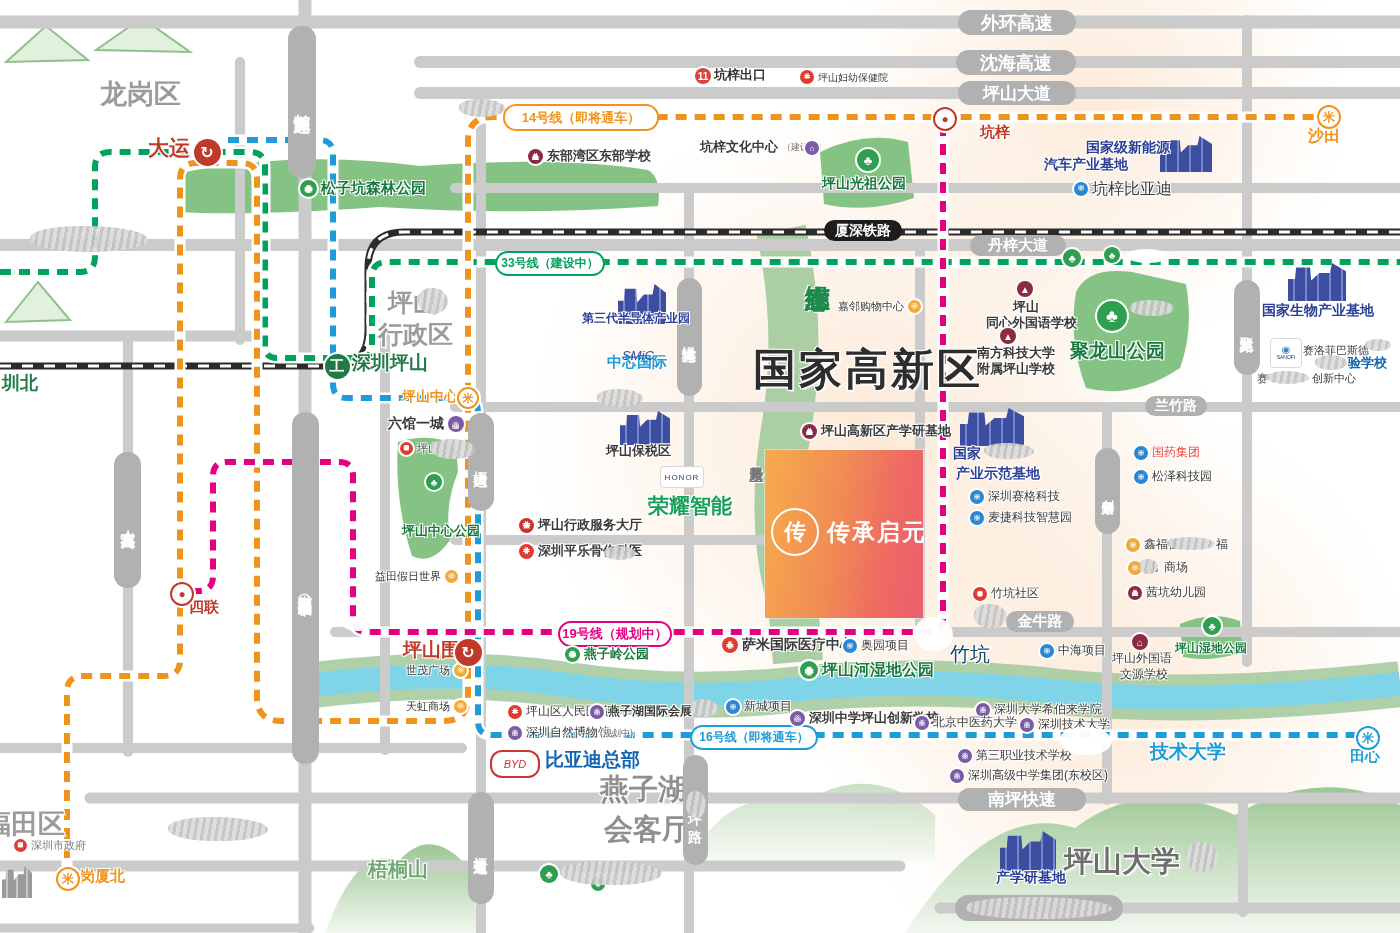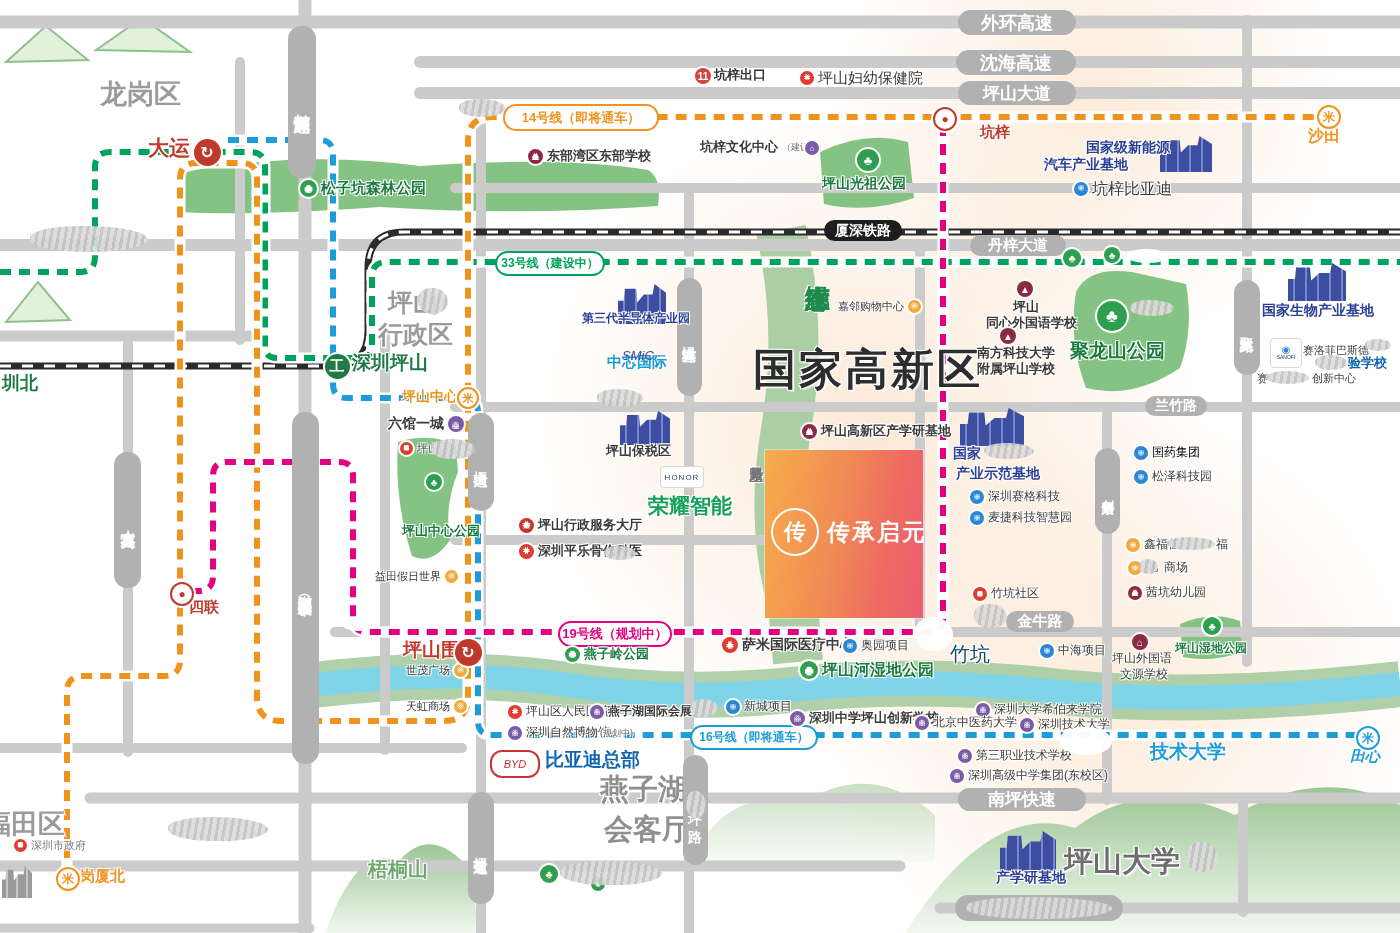--- a/index.html
+++ b/index.html
@@ -198,31 +198,31 @@
       <div class="txt" style="left: 950px; top: 643px;">
         <span style="font-size: 20px; color: #0c4a6e; font-weight: normal;">竹坑</span>
       </div>
       <div class="txt" style="left: 352px; top: 353px;">
         <span style="font-size: 19px; color: rgb(31, 122, 69); font-weight: bold;">深圳坪山</span>
       </div>
       <div class="txt" style="left: 2px; top: 374px;">
         <span style="font-size: 18px; color: rgb(31, 122, 69); font-weight: bold;">圳北</span>
       </div>
       <div class="txt" style="left: 1350px; top: 748px;">
-        <span style="font-size: 15px; color: rgb(30, 156, 215); font-weight: bold; font-style: italic;">田心</span>
+        <span style="font-size: 15px; color: rgb(30, 156, 215); font-weight: bold;">田心</span>
       </div>
       <div class="txt" style="left: 1150px; top: 742px;">
         <span style="font-size: 19px; color: rgb(30, 156, 215); font-weight: bold;">技术大学</span>
       </div>
       <div class="txt" style="left: 714px; top: 68px;">
         <span style="font-size: 13px; color: rgb(51, 51, 51); font-weight: bold;">坑梓出口</span>
       </div>
       <div class="txt" style="left: 800px; top: 70px;">
         <span class="ic" style="height: 14px; width: 14px; font-size: 8px; background: rgb(224, 60, 49); color: rgb(255, 255, 255);">+</span>
-        <span style="font-size: 15px; color: rgb(58, 58, 58);">坪山妇幼保健院</span>
+        <span style="font-size: 10px; color: rgb(58, 58, 58);">坪山妇幼保健院</span>
       </div>
       <div class="txt" style="left: 528px; top: 149px;">
         <span class="ic" style="height: 15px; width: 15px; font-size: 9px; background: rgb(140, 42, 67); color: rgb(255, 255, 255);">▲</span>
         <span style="font-size: 13px; color: rgb(58, 58, 58); font-weight: bold;">东部湾区东部学校</span>
       </div>
       <div class="txt" style="left: 700px; top: 140px;">
         <span style="font-size: 13px; color: rgb(58, 58, 58); font-weight: bold;">坑梓文化中心</span>
       </div>
       <div class="txt" style="left: 782px; top: 143px;">
         <span style="font-size: 9px; color: rgb(102, 102, 102);">（建设中）</span>
@@ -319,21 +319,21 @@
       <div class="txt" style="left: 970px; top: 490px;">
         <span class="ic" style="height: 14px; width: 14px; font-size: 8px; background: rgb(43, 135, 211); color: rgb(255, 255, 255);">○</span>
         <span style="font-size: 12px; color: rgb(58, 58, 58);">深圳赛格科技</span>
       </div>
       <div class="txt" style="left: 970px; top: 511px;">
         <span class="ic" style="height: 14px; width: 14px; font-size: 8px; background: rgb(43, 135, 211); color: rgb(255, 255, 255);">○</span>
         <span style="font-size: 12px; color: rgb(58, 58, 58);">麦捷科技智慧园</span>
       </div>
       <div class="txt" style="left: 1134px; top: 446px;">
         <span class="ic" style="height: 14px; width: 14px; font-size: 8px; background: rgb(43, 135, 211); color: rgb(255, 255, 255);">○</span>
-        <span style="font-size: 12px; color: #000000;">国药集团</span>
+        <span style="font-size: 12px; color: #ef4444;">国药集团</span>
       </div>
       <div class="txt" style="left: 1134px; top: 470px;">
         <span class="ic" style="height: 14px; width: 14px; font-size: 8px; background: rgb(43, 135, 211); color: rgb(255, 255, 255);">○</span>
         <span style="font-size: 12px; color: rgb(58, 58, 58);">松泽科技园</span>
       </div>
       <div class="txt" style="left: 1126px; top: 538px;">
         <span class="ic" style="height: 14px; width: 14px; font-size: 8px; background: rgb(242, 169, 59); color: rgb(255, 255, 255);">○</span>
         <span style="font-size: 12px; color: rgb(58, 58, 58);">鑫福佳</span>
       </div>
       <div class="txt" style="left: 1216px; top: 538px;">

